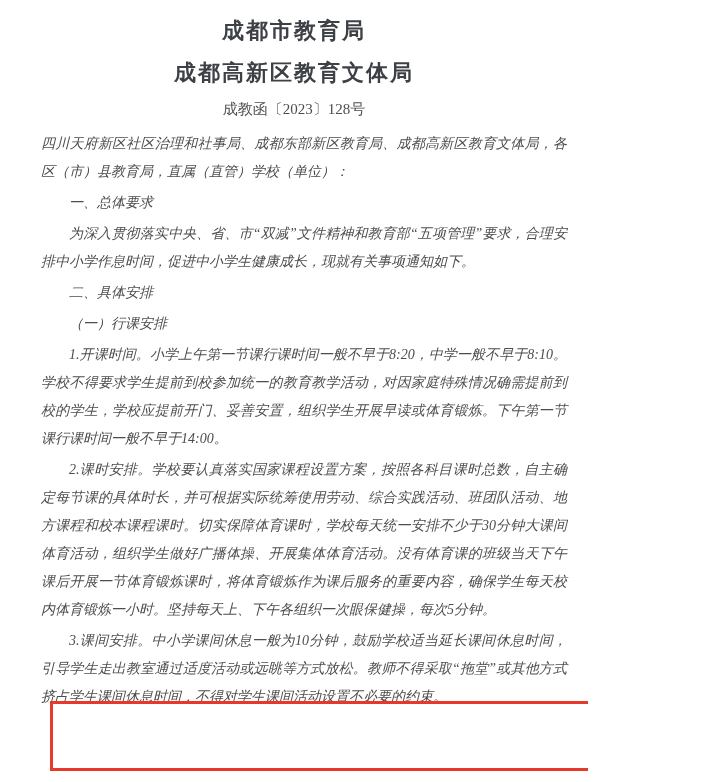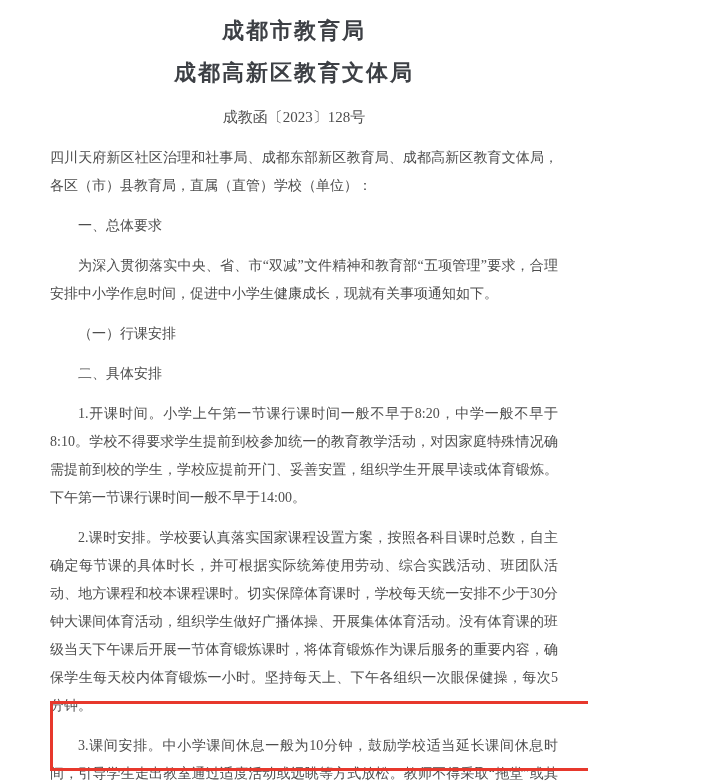--- a/index.html
+++ b/index.html
@@ -22,36 +22,37 @@
   }
   .title-line {
     margin: 0;
     font-size: 22px;
     font-weight: bold;
     line-height: 42px;
     letter-spacing: 2px;
     color: #3d4045;
   }
   .doc-number {
-    margin: 8px;
+    margin: 0;
     font-size: 15px;
     font-weight: normal;
     line-height: 30px;
     color: #4d4d4d;
   }
   .doc-body {
     margin: 6px 18px 0 38px;
     font-size: 14px;
     line-height: 28px;
     color: #4d4d4d;
     text-align: justify;
   }
   .para {
-    margin: 12px;
+    margin: 3px;
     text-indent: 2em;
+    font-style: italic;
   }
   .para.no-indent {
     text-indent: 0;
   }
   .highlight-box {
     position: absolute;
     left: 50px;
     top: 701px;
     width: 654px;
     height: 70px;
@@ -78,22 +79,22 @@
   <header class="doc-header">
     <h1 class="title-line">成都市教育局</h1>
     <h1 class="title-line">成都高新区教育文体局</h1>
     <div class="doc-number">成教函〔2023〕128号</div>
   </header>
 
   <main class="doc-body">
     <p class="para no-indent">四川天府新区社区治理和社事局、成都东部新区教育局、成都高新区教育文体局，各区（市）县教育局，直属（直管）学校（单位）：</p>
     <p class="para">一、总体要求</p>
     <p class="para">为深入贯彻落实中央、省、市“双减”文件精神和教育部“五项管理”要求，合理安排中小学作息时间，促进中小学生健康成长，现就有关事项通知如下。</p>
+    <p class="para">二、具体安排</p>
     <p class="para">（一）行课安排</p>
-    <p class="para">二、具体安排</p>
     <p class="para">1.开课时间。小学上午第一节课行课时间一般不早于8:20，中学一般不早于8:10。学校不得要求学生提前到校参加统一的教育教学活动，对因家庭特殊情况确需提前到校的学生，学校应提前开门、妥善安置，组织学生开展早读或体育锻炼。下午第一节课行课时间一般不早于14:00。</p>
     <p class="para">2.课时安排。学校要认真落实国家课程设置方案，按照各科目课时总数，自主确定每节课的具体时长，并可根据实际统筹使用劳动、综合实践活动、班团队活动、地方课程和校本课程课时。切实保障体育课时，学校每天统一安排不少于30分钟大课间体育活动，组织学生做好广播体操、开展集体体育活动。没有体育课的班级当天下午课后开展一节体育锻炼课时，将体育锻炼作为课后服务的重要内容，确保学生每天校内体育锻炼一小时。坚持每天上、下午各组织一次眼保健操，每次5分钟。</p>
     <p class="para">3.课间安排。中小学课间休息一般为10分钟，鼓励学校适当延长课间休息时间，引导学生走出教室通过适度活动或远眺等方式放松。教师不得采取“拖堂”或其他方式挤占学生课间休息时间，不得对学生课间活动设置不必要的约束。</p>
   </main>
 
   <div class="highlight-box" style="border-color: rgb(231, 56, 44);"></div>
 
 </div>
 
 </body></html>

